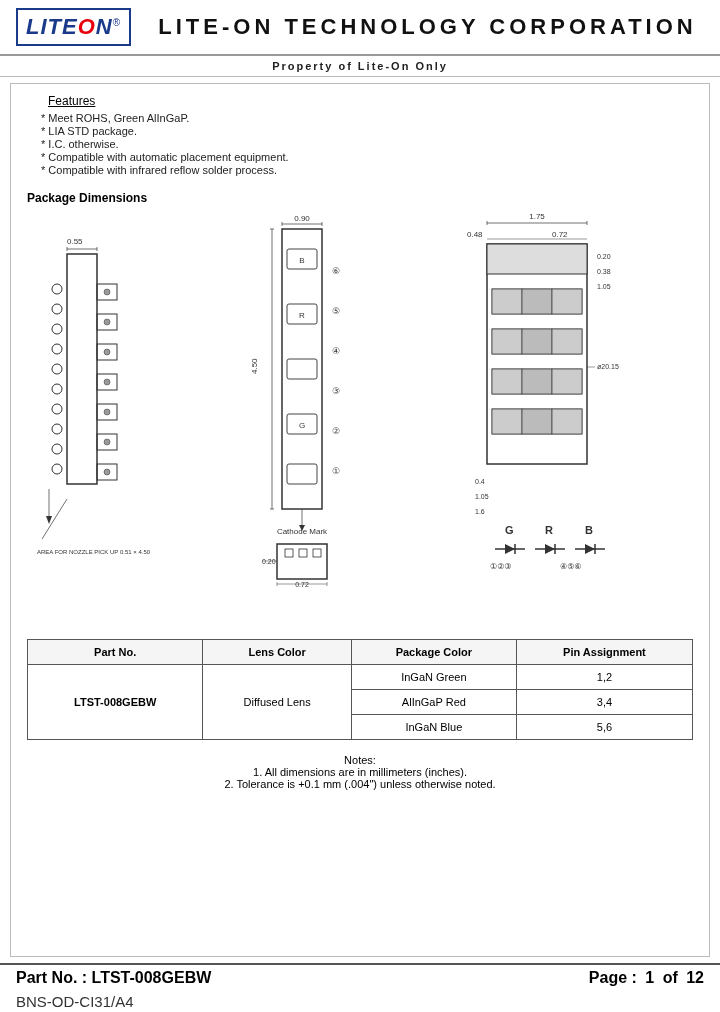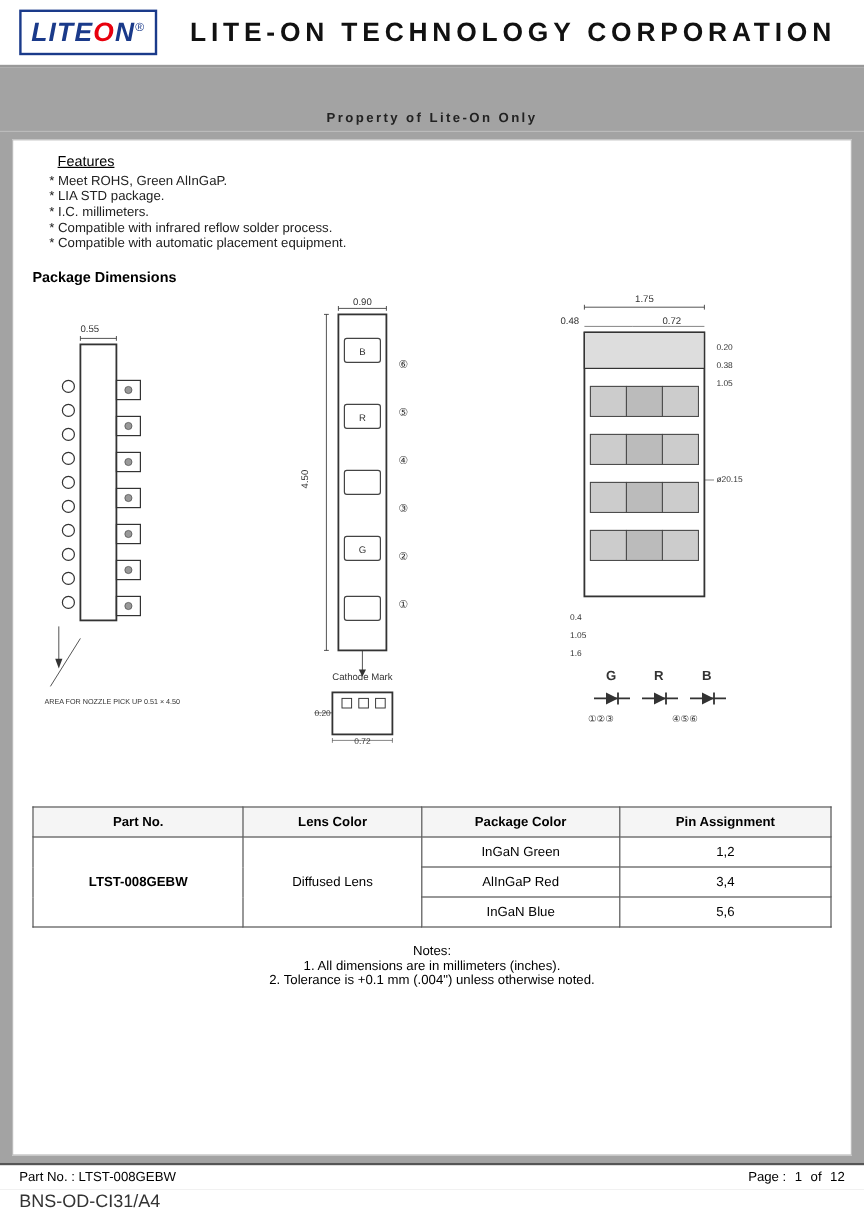--- a/index.html
+++ b/index.html
@@ -6,21 +6,21 @@
     body {
       width: 720px;
       min-height: 1012px;
       background: #e8e8e8;
       font-family: Arial, sans-serif;
       font-size: 12px;
     }
     .page-wrapper {
       width: 720px;
       min-height: 1012px;
-      background: #a3a3a3;
+      background: #ffffff;
       display: flex;
       flex-direction: column;
     }
     
     .header {
       display: flex;
       align-items: center;
       padding: 8px 16px;
       border-bottom: 2px solid #999;
       background: #fff;
@@ -55,21 +55,20 @@
       text-align: center;
     }
     .subtitle {
       text-align: center;
       font-size: 11px;
       font-weight: bold;
       letter-spacing: 2px;
       color: #222;
       padding: 4px 0;
       border-bottom: 1px solid #bbb;
-      margin-top: 33px;
     }
     
     .main-content {
       flex: 1;
       padding: 0 16px;
       border: 1px solid #bbb;
       margin: 6px 10px;
       background: #fff;
     }
     .features-section {
@@ -152,22 +151,22 @@
     .notes-section {
       padding: 6px 4px;
       font-size: 11px;
       text-align: center;
     }
     
     .footer-bar {
       display: flex;
       border-top: 2px solid #555;
       padding: 4px 16px;
-      font-size: 11px;
-      font-weight: normal;
+      font-size: 16px;
+      font-weight: bold;
       background: #fff;
     }
     .footer-left { flex: 1; }
     .footer-right { text-align: right; }
     .doc-ref {
       padding: 2px 16px;
       font-size: 15px;
       color: #333;
       background: #fff;
     }
@@ -188,23 +187,23 @@
 
   <div class="subtitle">Property of Lite-On Only</div>
 
   <div class="main-content">
 
     <div class="features-section">
       <div class="features-title">Features</div>
       <ul class="features-list">
         <li>* Meet ROHS, Green AlInGaP.</li>
         <li>* LIA STD package.</li>
-        <li>* I.C. millimeters.</li>
+        <li>* I.C. otherwise.</li>
+        <li>* Compatible with automatic placement equipment.</li>
         <li>* Compatible with infrared reflow solder process.</li>
-        <li>* Compatible with automatic placement equipment.</li>
       </ul>
     </div>
 
     <div class="pkg-dimensions-title">Package    Dimensions</div>
 
     <div class="diagrams-area">
 
       <div class="diagram-left">
         <svg width="180" height="380" viewBox="0 0 180 380">
 

